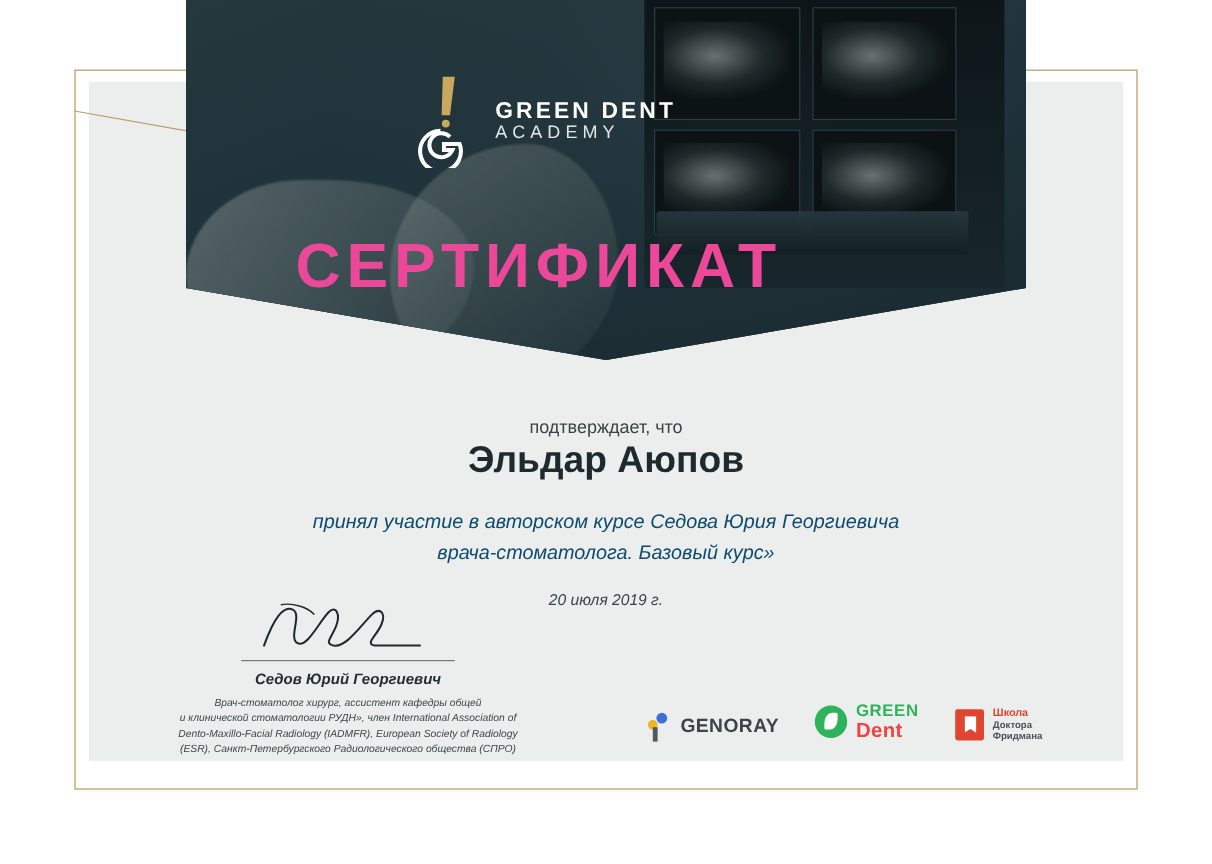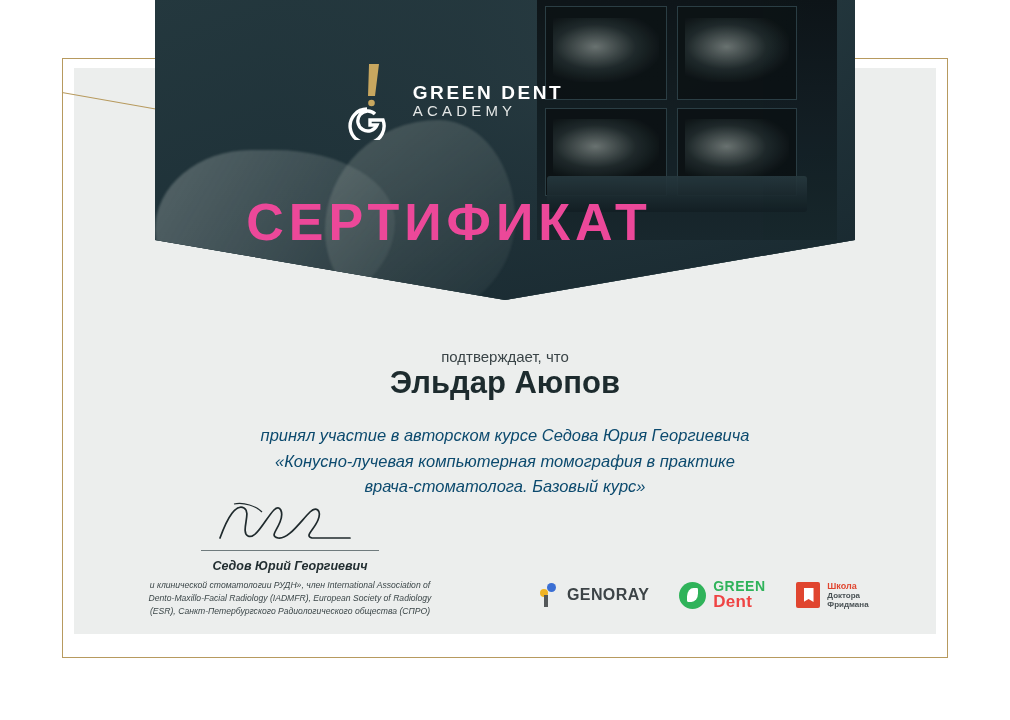--- a/index.html
+++ b/index.html
@@ -228,21 +228,21 @@
   }
 
   
   .partners {
     position: absolute;
     left: 540px;
     top: 572px;
     width: 360px;
     height: 46px;
     display: flex;
-    align-items: center;
+    align-items: flex-end;
     gap: 30px;
   }
   .partner { display: flex; align-items: center; gap: 7px; }
 
   .genoray-mark { position: relative; width: 20px; height: 24px; }
   .genoray-mark .dot-blue {
     position: absolute; left: 7px; top: 0; width: 9px; height: 9px;
     background: #3b6fd4; border-radius: 50%;
   }
   .genoray-mark .dot-yellow {
@@ -322,37 +322,38 @@
     </div>
   </div>
 
   <div class="cert-title">СЕРТИФИКАТ</div>
 
   <div class="body-block">
     <div class="confirm">подтверждает, что</div>
     <div class="recipient">Эльдар Аюпов</div>
     <div class="course">
       <div>принял участие в авторском курсе Седова Юрия Георгиевича</div>
-      <div>«Конусно-лучевая компьютерная томография в практике</div>
       <div>врача-стоматолога. Базовый курс»</div>
     </div>
+    <div class="date">20 июля 2019 г.</div>
   </div>
 
   <div class="sign-block">
     <div class="sign-scribble">
       <svg viewBox="0 0 180 48" width="180" height="48" aria-hidden="true" style="display:block;margin:0 auto;">
         <path d="M20 40 C28 18, 36 6, 44 10 C52 14, 40 34, 48 38 C56 42, 66 20, 74 12
                  C80 6, 84 14, 80 24 C76 34, 70 38, 78 40 C88 42, 100 24, 110 14
                  C116 8, 122 12, 118 22 C114 32, 104 38, 112 40 L150 40" fill="none" stroke="#1f2a2d" stroke-width="1.7" stroke-linecap="round"></path>
         <path d="M34 6 C44 4, 56 8, 62 14" fill="none" stroke="#1f2a2d" stroke-width="1.2"></path>
       </svg>
     </div>
     <div class="sign-rule"></div>
     <div class="sign-name">Седов Юрий Георгиевич</div>
     <div class="sign-desc">
+      <div>Врач-стоматолог хирург, ассистент кафедры общей</div>
       <div>и клинической стоматологии РУДН», член International Association of</div>
       <div>Dento-Maxillo-Facial Radiology (IADMFR), European Society of Radiology</div>
       <div>(ESR), Санкт-Петербургского Радиологического общества (СПРО)</div>
     </div>
   </div>
 
   <div class="partners">
 
     <div class="partner">
       <div class="genoray-mark">

